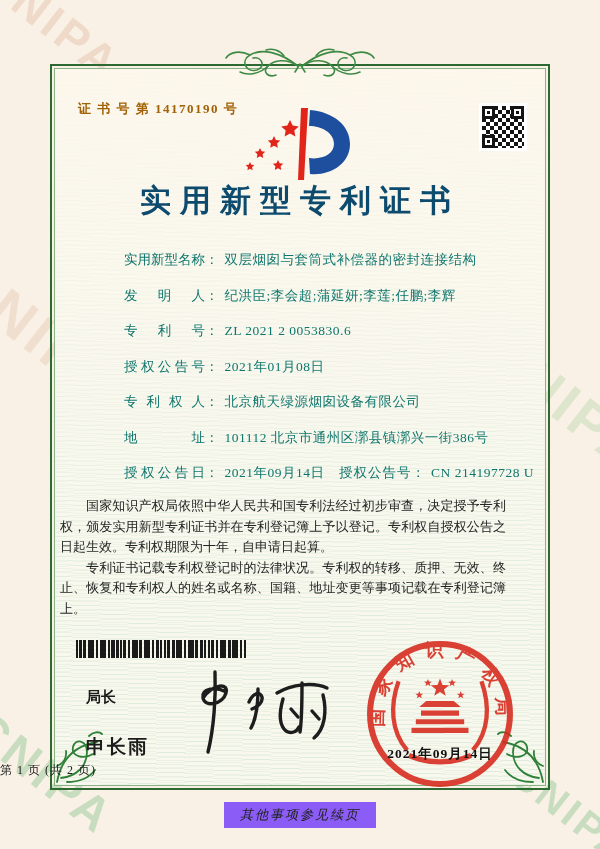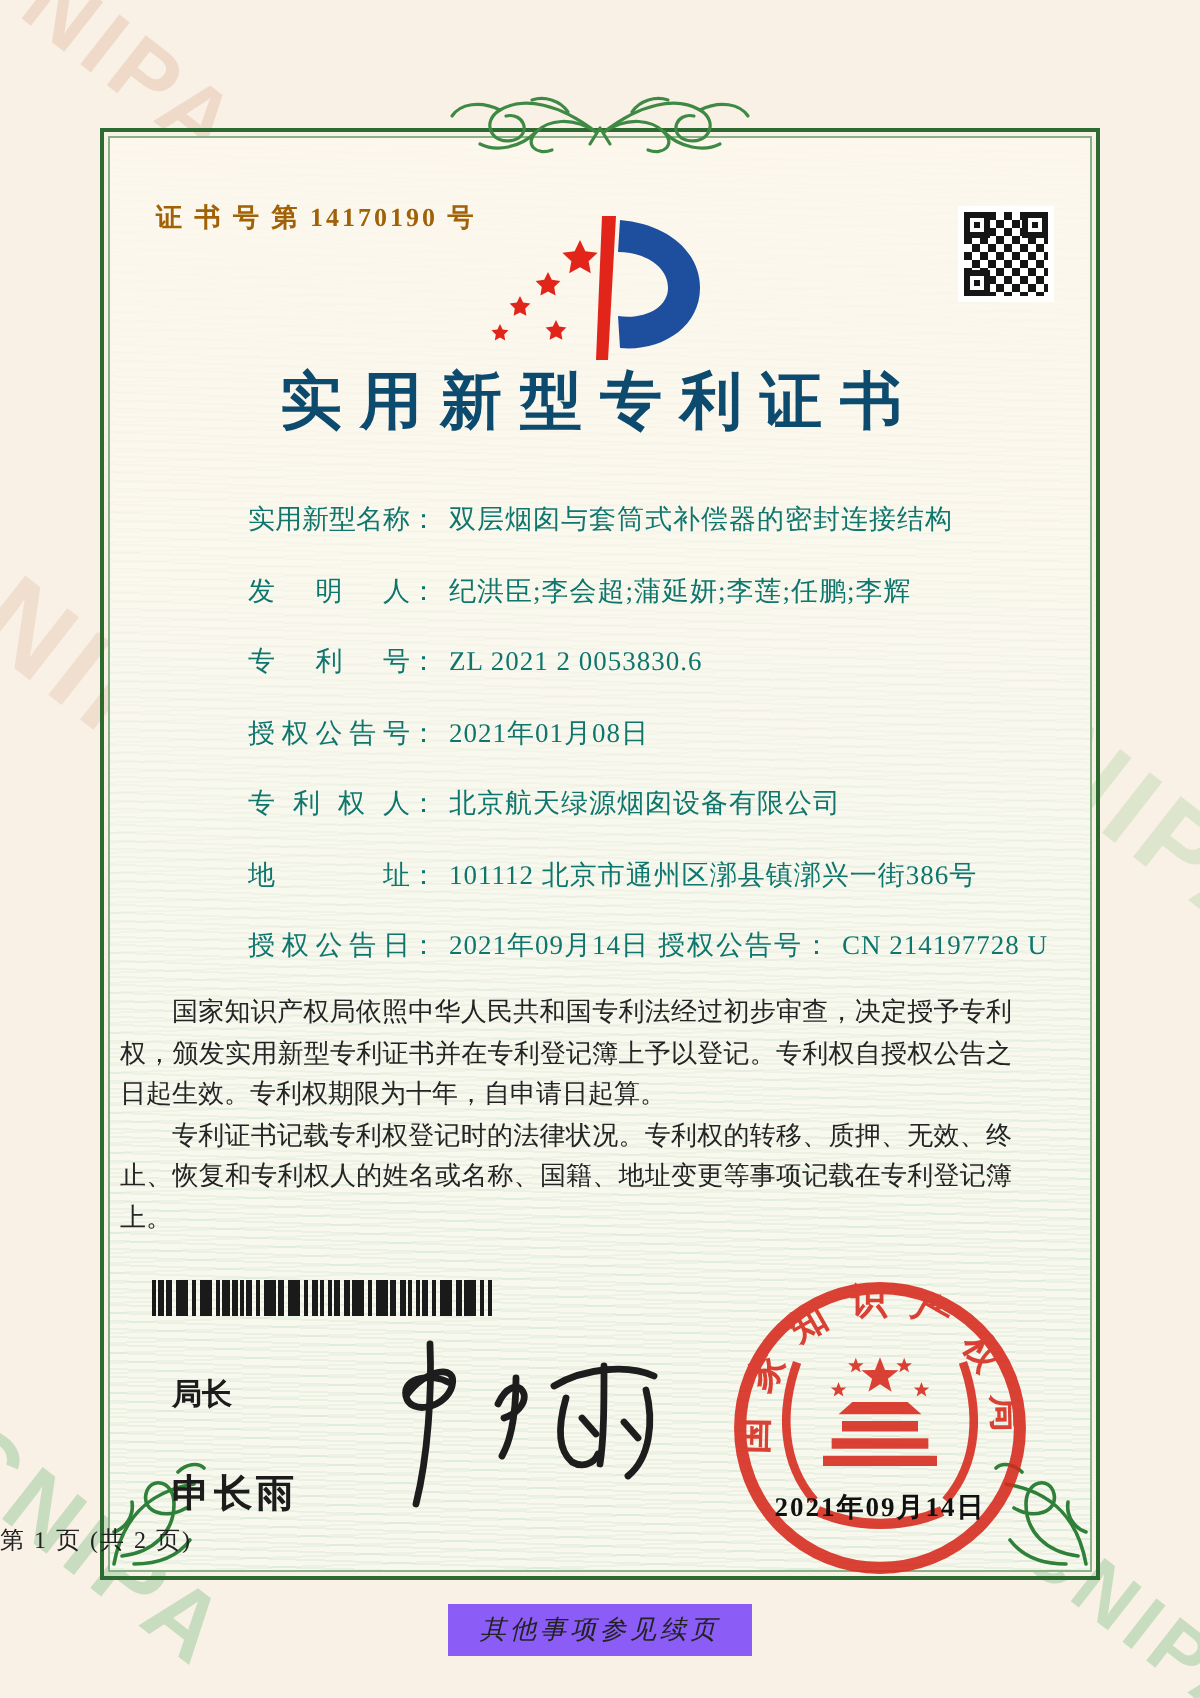--- a/index.html
+++ b/index.html
@@ -72,21 +72,21 @@
   
   .field { position:absolute; left:84px; font-size:13.5px; color:#0f766e; white-space:nowrap; font-weight:500;margin-left:40px; }
   .field .lbl {
     display:inline-block; width:81px; text-align:justify; text-align-last:justify; vertical-align:bottom;
   }
   .field .colon { display:inline-block; }
   .field .val { margin-left:6px; letter-spacing:.5px; }
   .f0 { top:251px; } .f1 { top:287px; } .f2 { top:322px; }
   .f3 { top:358px; } .f4 { top:393px; } .f5 { top:429px; }
   .f-grant { top:464px; }
-  .grant-right { position:absolute; left:205px; top:0; white-space:nowrap; }
+  .grant-right { position:absolute; left:215px; top:0; white-space:nowrap; }
   .grant-right .lbl2 { letter-spacing:1px; }
 
   
   .body-text {
     position:absolute; left:60px; top:496px; width:446px;
     font-size:13px; line-height:20.5px; text-align:justify;
     color:#242424;
   }
   .body-text p { text-indent:2em; }
 

